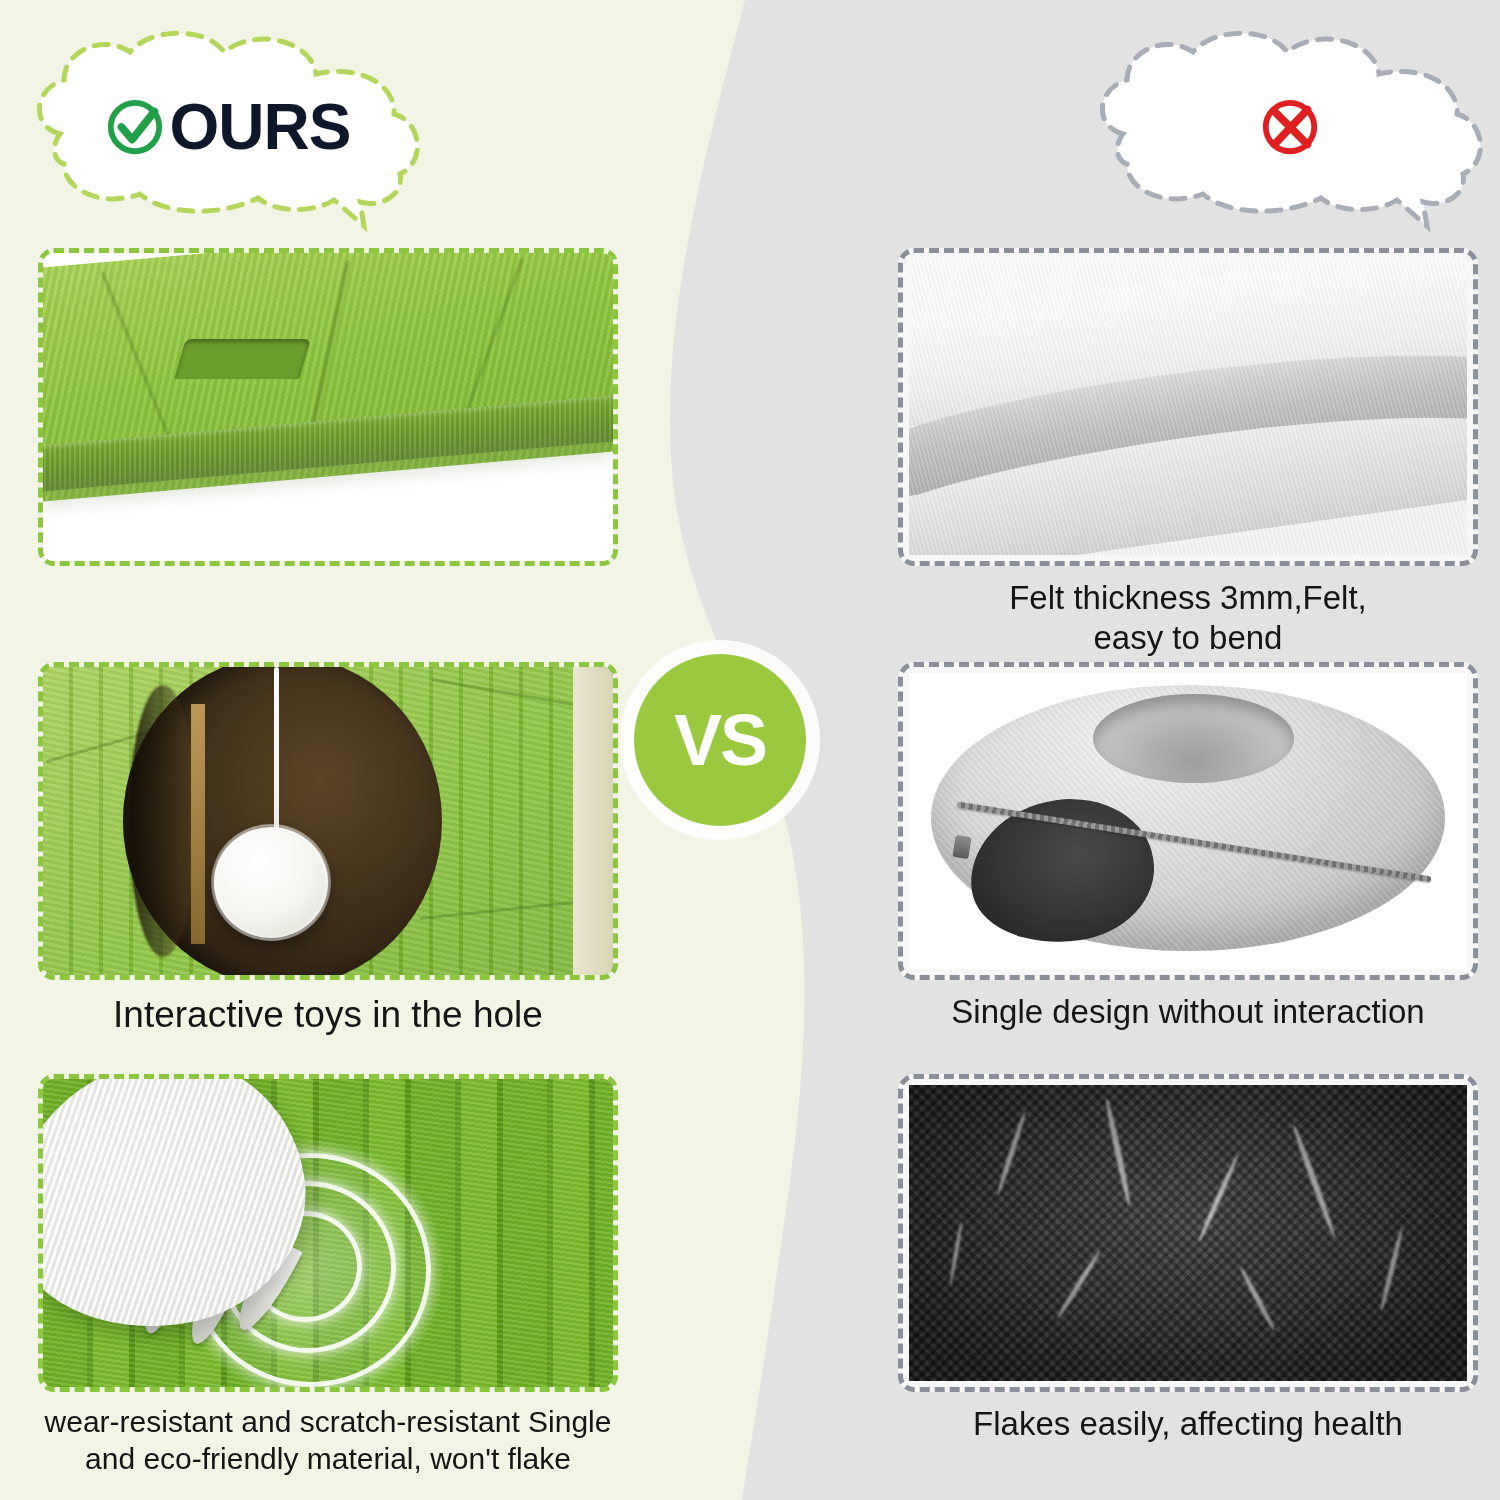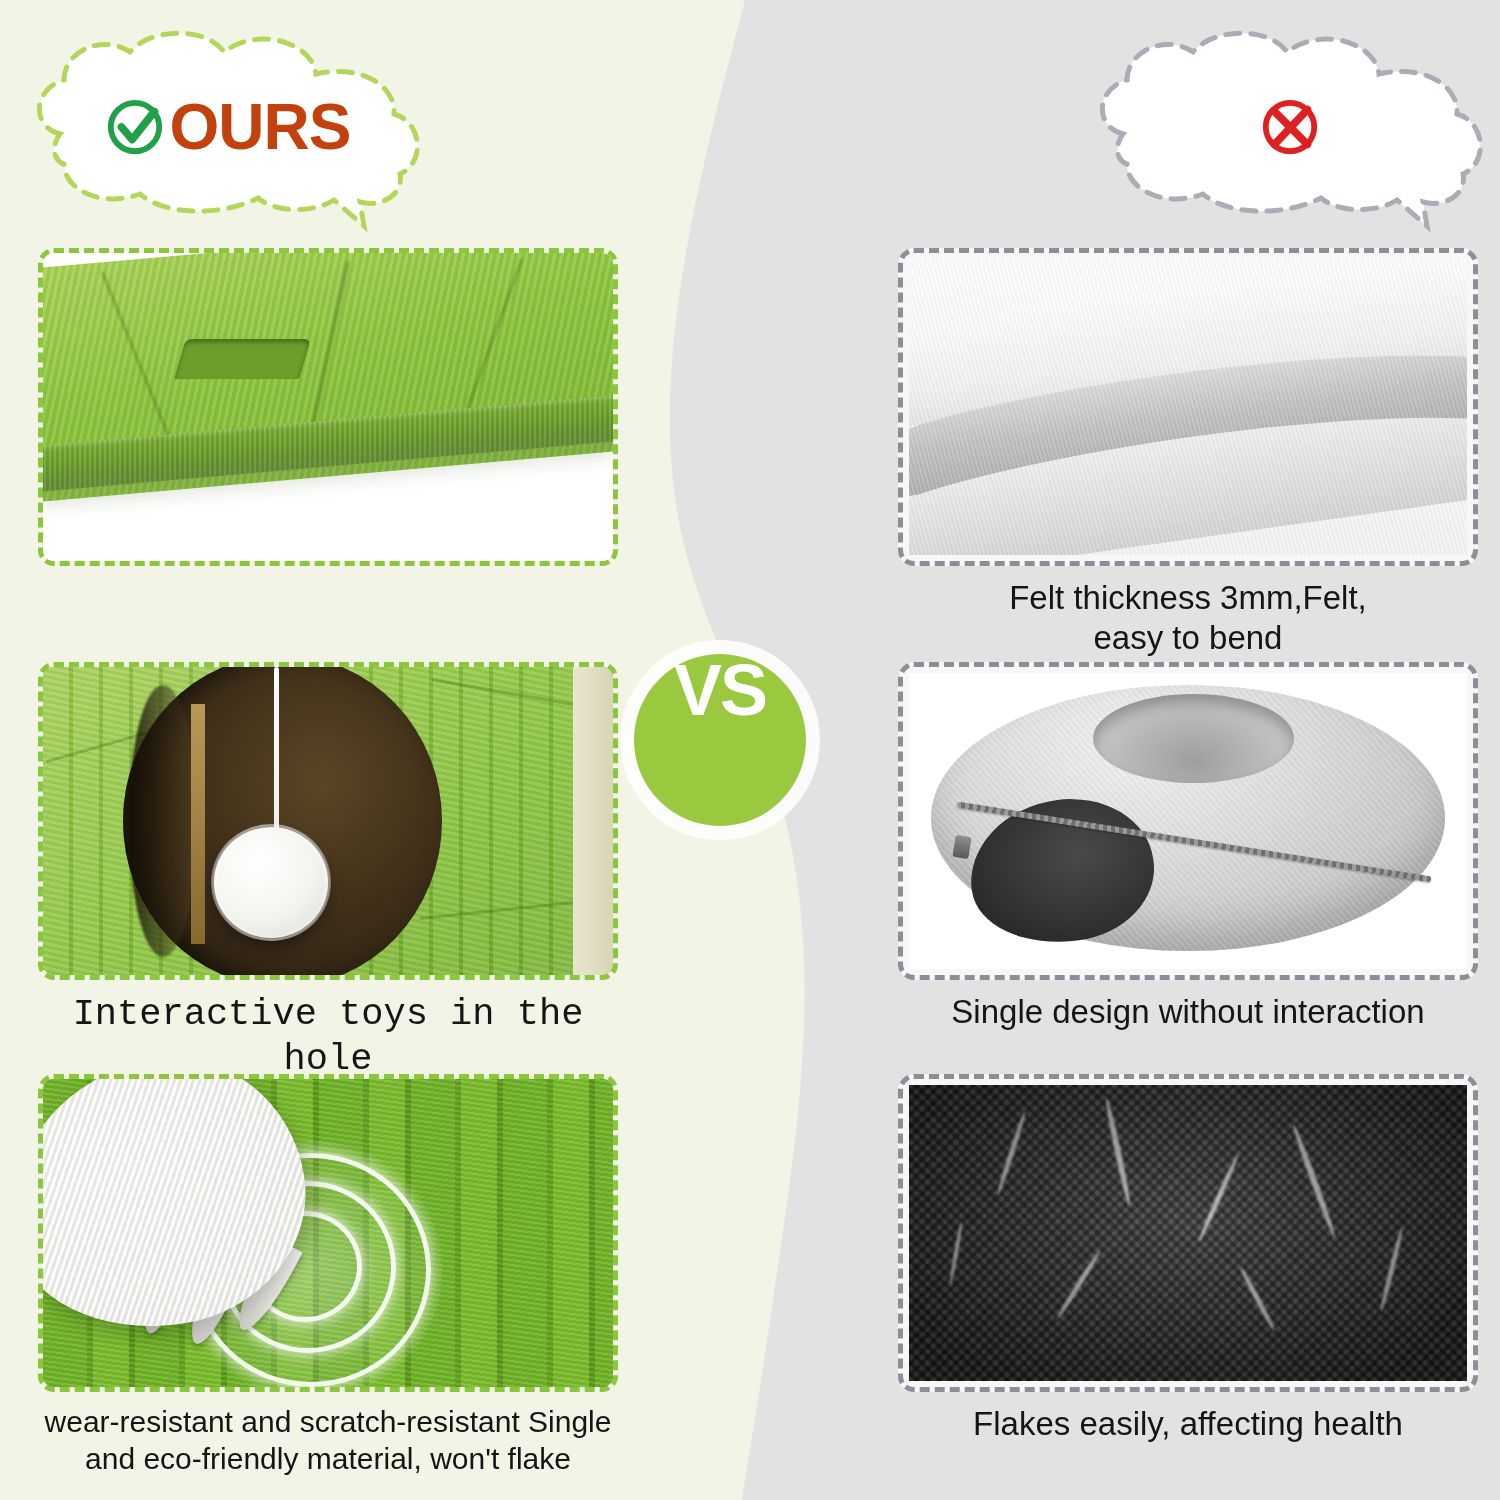--- a/index.html
+++ b/index.html
@@ -49,21 +49,21 @@
     top: 60px; left: 0; right: 0;
     height: 90px;
     display: flex;
     align-items: center;
     justify-content: center;
     gap: 4px;
   }
   .badge-text {
     font-size: 64px;
     font-weight: bold;
-    color: #c2410c;
+    color: #0f172a;
     letter-spacing: -1px;
     line-height: 1;
   }
   .badge-icon { width: 62px; height: 62px; flex: 0 0 auto; }
 
   
   .card { position: absolute; width: 580px; }
   .frame {
     position: relative;
     width: 580px;
@@ -85,36 +85,36 @@
     text-align: center;
     color: #151515;
     line-height: 1.22;
   }
   .caption.lg { font-size: 37px; }
   .caption.md { font-size: 33px; }
   .caption.sm { font-size: 30px; }
 
   
   #card-ours-1 { left: 28px; top: 248px; }
-  #card-ours-2 { left: 28px; top: 662px; font-family: Liberation Mono, monospace; }
+  #card-ours-2 { left: 28px; top: 662px; }
   #card-ours-3 { left: 28px; top: 1074px; }
   
   #card-others-1 { left: 18px; top: 248px; }
   #card-others-2 { left: 18px; top: 662px; }
   #card-others-3 { left: 18px; top: 1074px; }
 
   
   #vs-badge {
     position: absolute;
     left: 634px; top: 654px;
     width: 172px; height: 172px;
     border-radius: 50%;
     background: #9ac93f;
     box-shadow: 0 0 0 14px rgba(255,255,255,0.85);
-    display: flex; justify-content: center;
+    display: flex; align-items: center; justify-content: center;
     z-index: 40;
   }
   #vs-badge span {
     color: #ffffff;
     font-size: 72px;
     font-weight: bold;
     letter-spacing: -2px;
     line-height: 1;
   }
 

